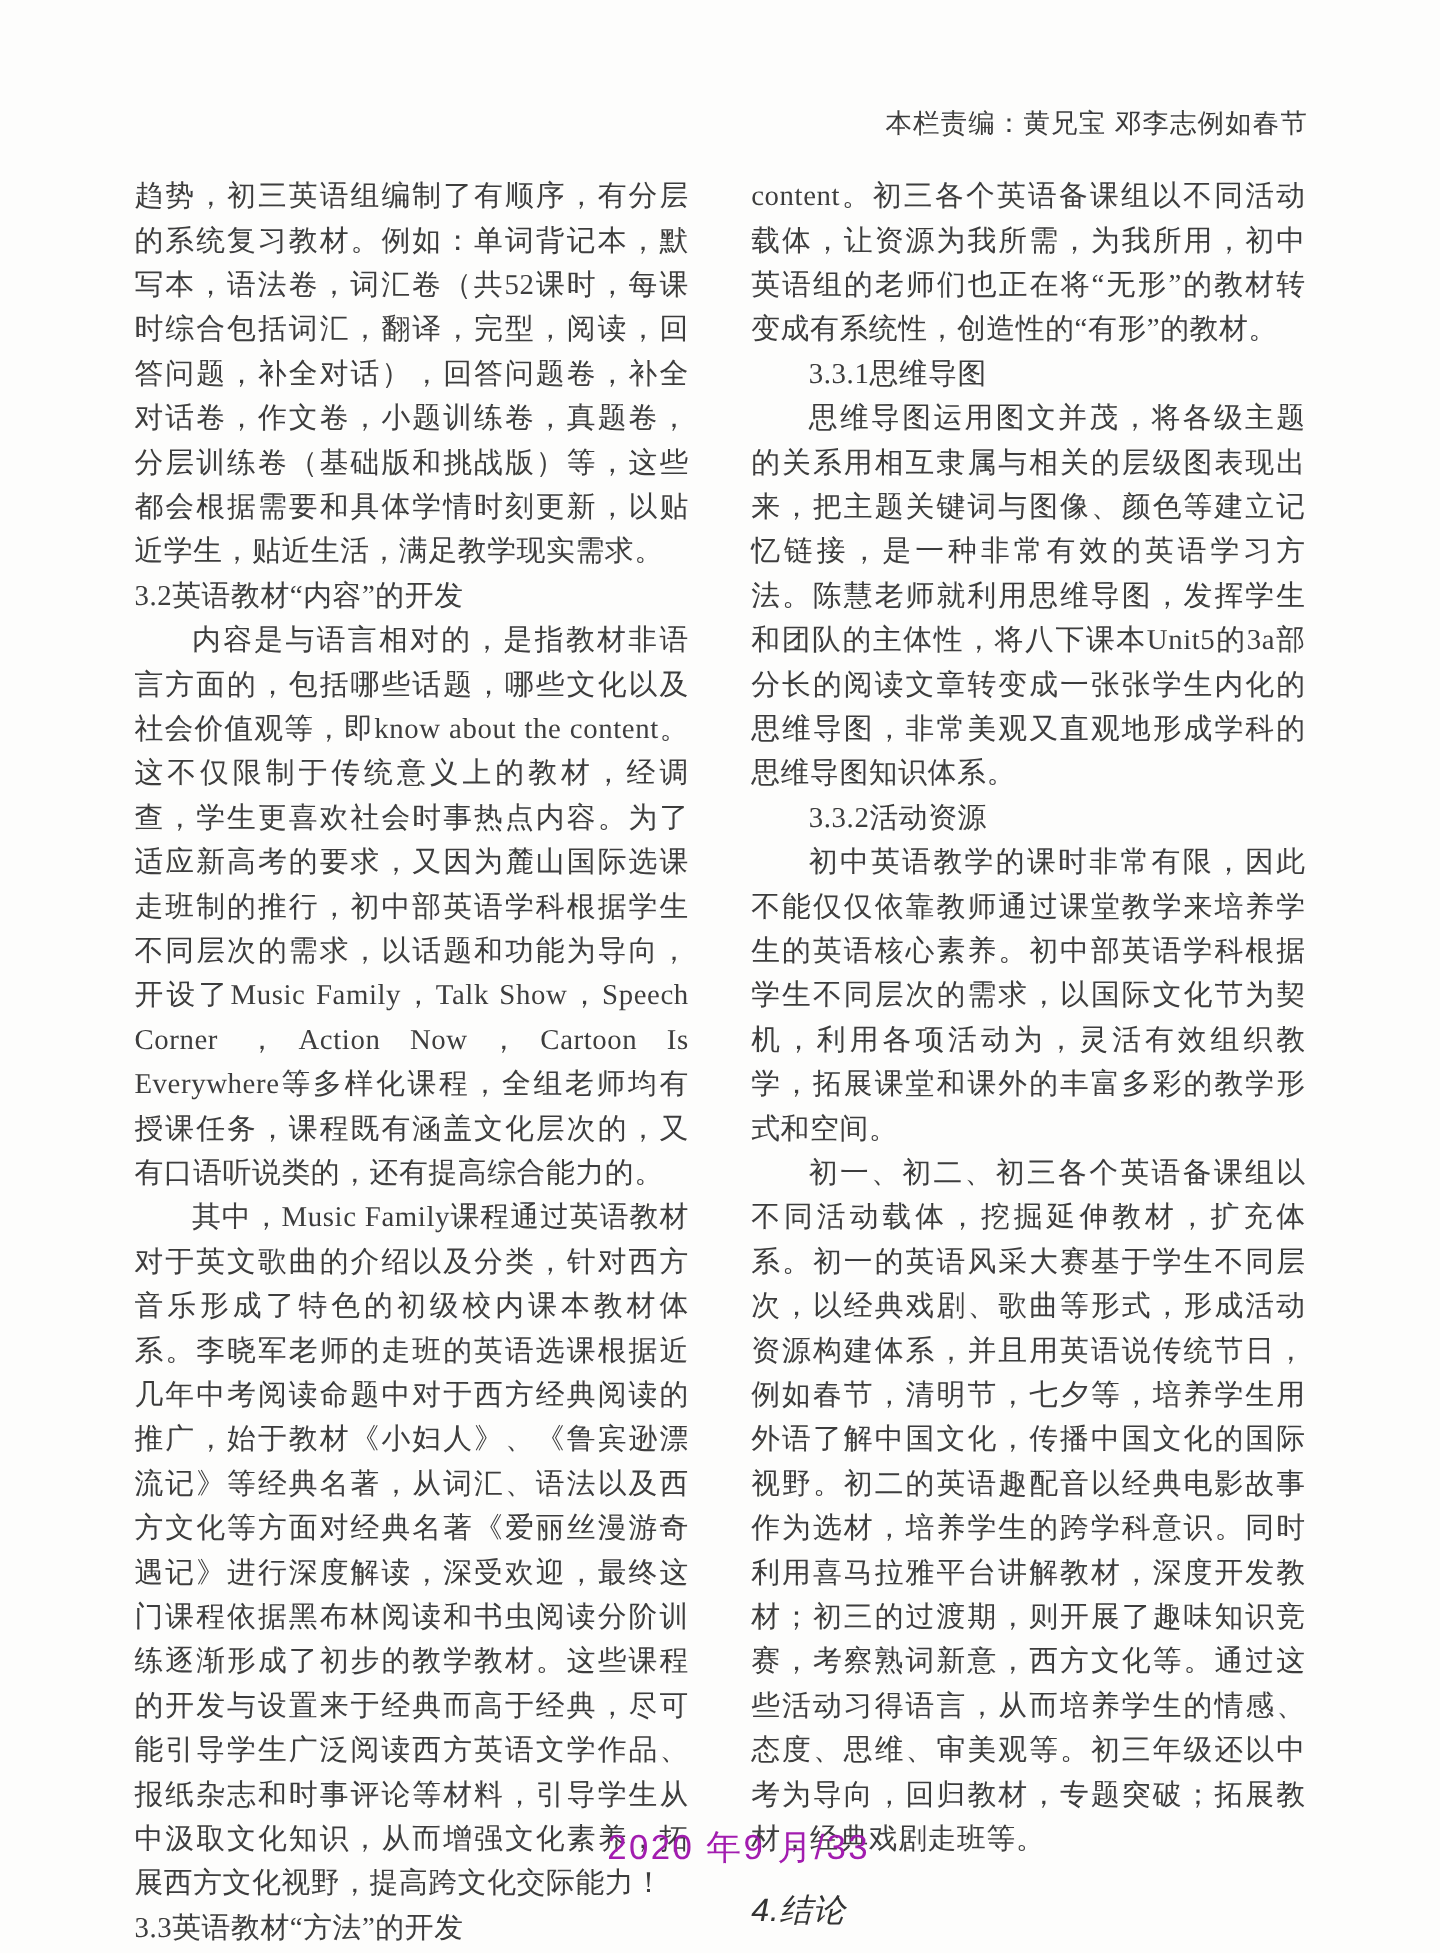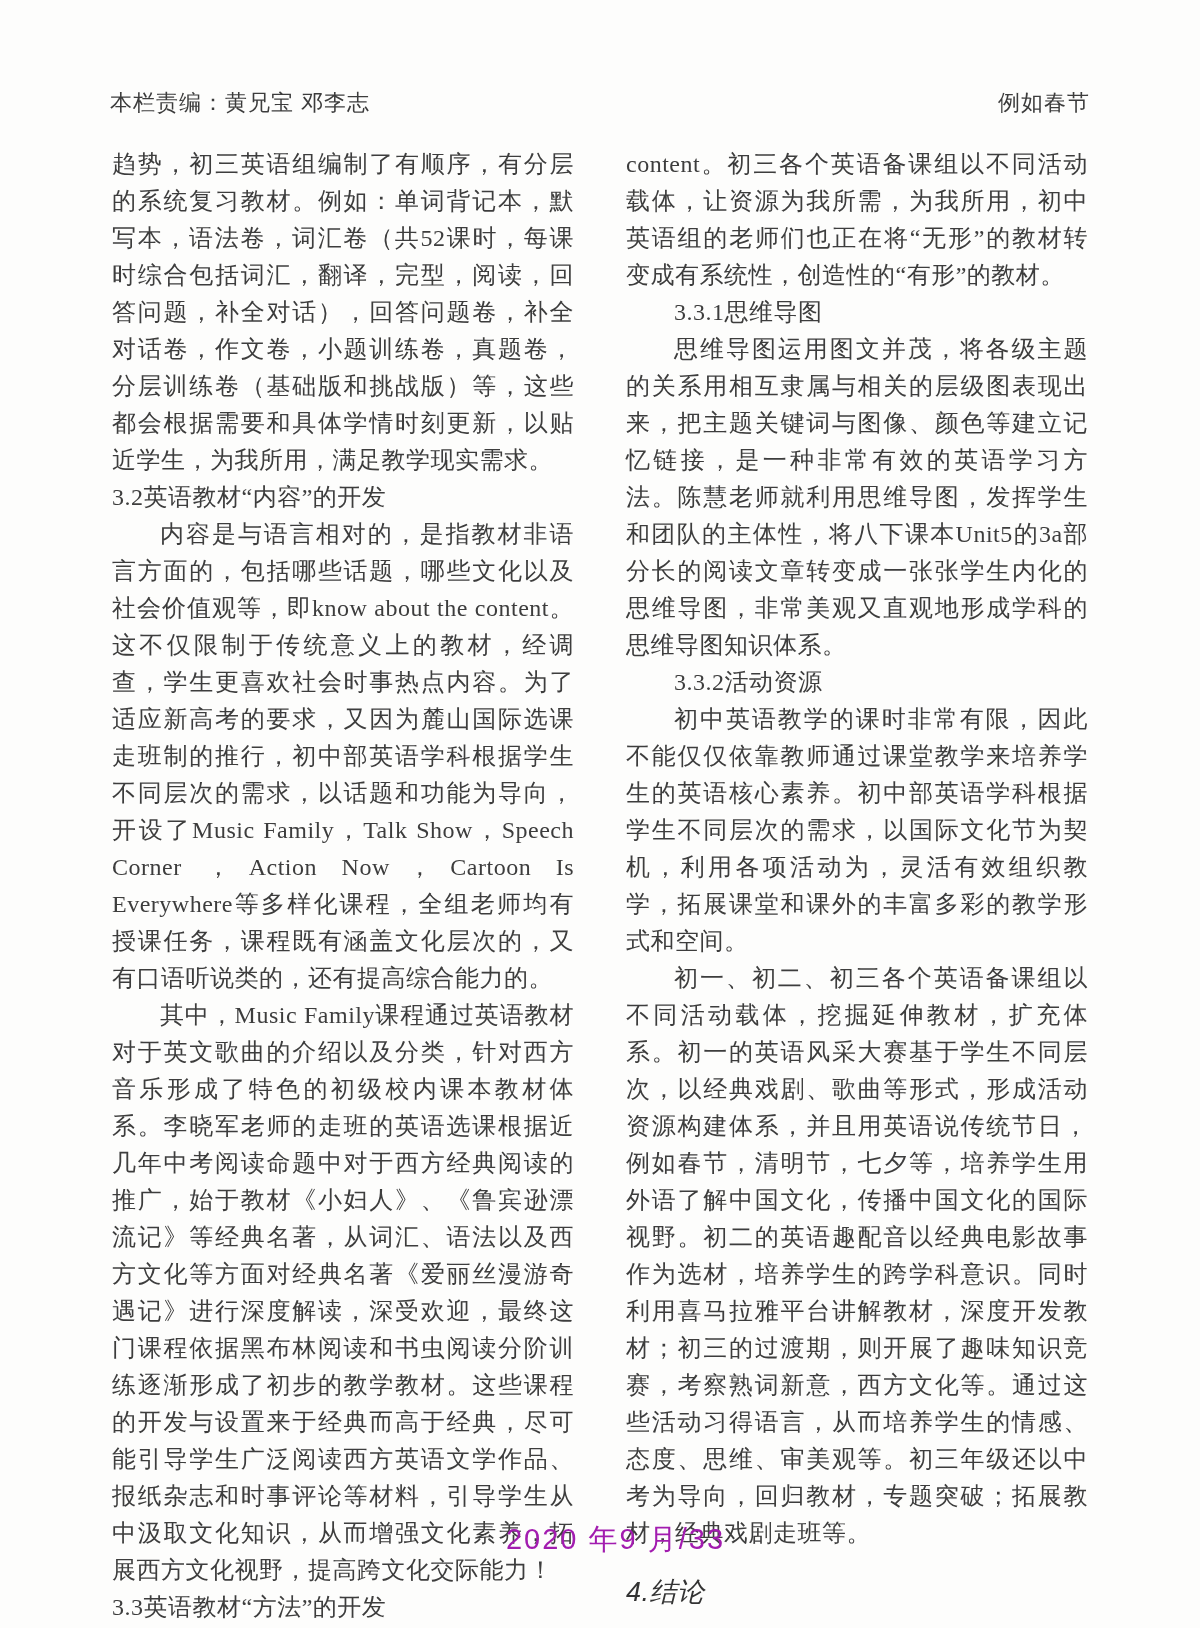--- a/index.html
+++ b/index.html
@@ -16,21 +16,21 @@
     font-family: "Liberation Serif", "DejaVu Serif", serif;
     color: #3a3a3a;
   }
   
   .runhead {
     position: absolute;
     left: 110px;
     right: 110px;
     top: 88px;
     display: flex;
-    justify-content: space-between;
+    justify-content: flex-end;
     align-items: baseline;
     font-family: "Liberation Sans", "DejaVu Sans", sans-serif;
     font-size: 22px;
     color: #3c3c3c;
     letter-spacing: 1px;
   }
   
   .col {
     position: absolute;
     top: 146px;
@@ -77,21 +77,21 @@
 <body>
 
 <div class="page">
 
   <div class="runhead">
     <span>本栏责编：黄兄宝 邓李志</span>
     <span>例如春节</span>
   </div>
 
   <div class="col col-left">
-    <p class="para-cont">趋势，初三英语组编制了有顺序，有分层的系统复习教材。例如：单词背记本，默写本，语法卷，词汇卷（共52课时，每课时综合包括词汇，翻译，完型，阅读，回答问题，补全对话），回答问题卷，补全对话卷，作文卷，小题训练卷，真题卷，分层训练卷（基础版和挑战版）等，这些都会根据需要和具体学情时刻更新，以贴近学生，为我所用，满足教学现实需求。</p>
+    <p class="para-cont">趋势，初三英语组编制了有顺序，有分层的系统复习教材。例如：单词背记本，默写本，语法卷，词汇卷（共52课时，每课时综合包括词汇，翻译，完型，阅读，回答问题，补全对话），回答问题卷，补全对话卷，作文卷，小题训练卷，真题卷，分层训练卷（基础版和挑战版）等，这些都会根据需要和具体学情时刻更新，以贴近学生，贴近生活，满足教学现实需求。</p>
     <p class="heading3">3.2英语教材“内容”的开发</p>
     <p class="para">内容是与语言相对的，是指教材非语言方面的，包括哪些话题，哪些文化以及社会价值观等，即know about the content。这不仅限制于传统意义上的教材，经调查，学生更喜欢社会时事热点内容。为了适应新高考的要求，又因为麓山国际选课走班制的推行，初中部英语学科根据学生不同层次的需求，以话题和功能为导向，开设了Music Family，Talk Show，Speech Corner ，Action Now，Cartoon Is Everywhere等多样化课程，全组老师均有授课任务，课程既有涵盖文化层次的，又有口语听说类的，还有提高综合能力的。</p>
     <p class="para">其中，Music Family课程通过英语教材对于英文歌曲的介绍以及分类，针对西方音乐形成了特色的初级校内课本教材体系。李晓军老师的走班的英语选课根据近几年中考阅读命题中对于西方经典阅读的推广，始于教材《小妇人》、《鲁宾逊漂流记》等经典名著，从词汇、语法以及西方文化等方面对经典名著《爱丽丝漫游奇遇记》进行深度解读，深受欢迎，最终这门课程依据黑布林阅读和书虫阅读分阶训练逐渐形成了初步的教学教材。这些课程的开发与设置来于经典而高于经典，尽可能引导学生广泛阅读西方英语文学作品、报纸杂志和时事评论等材料，引导学生从中汲取文化知识，从而增强文化素养，拓展西方文化视野，提高跨文化交际能力！</p>
     <p class="heading3">3.3英语教材“方法”的开发</p>
     <p class="para">现代的教材早已不限制于教科书，还包括广播，电视节目，各种形式的网络资源，报刊杂志以及一系列的交际活动等，即know beyond the</p>
   </div>
 
   <div class="col col-right">
     <p class="para-cont">content。初三各个英语备课组以不同活动载体，让资源为我所需，为我所用，初中英语组的老师们也正在将“无形”的教材转变成有系统性，创造性的“有形”的教材。</p>
     <p class="subheading">3.3.1思维导图</p>

